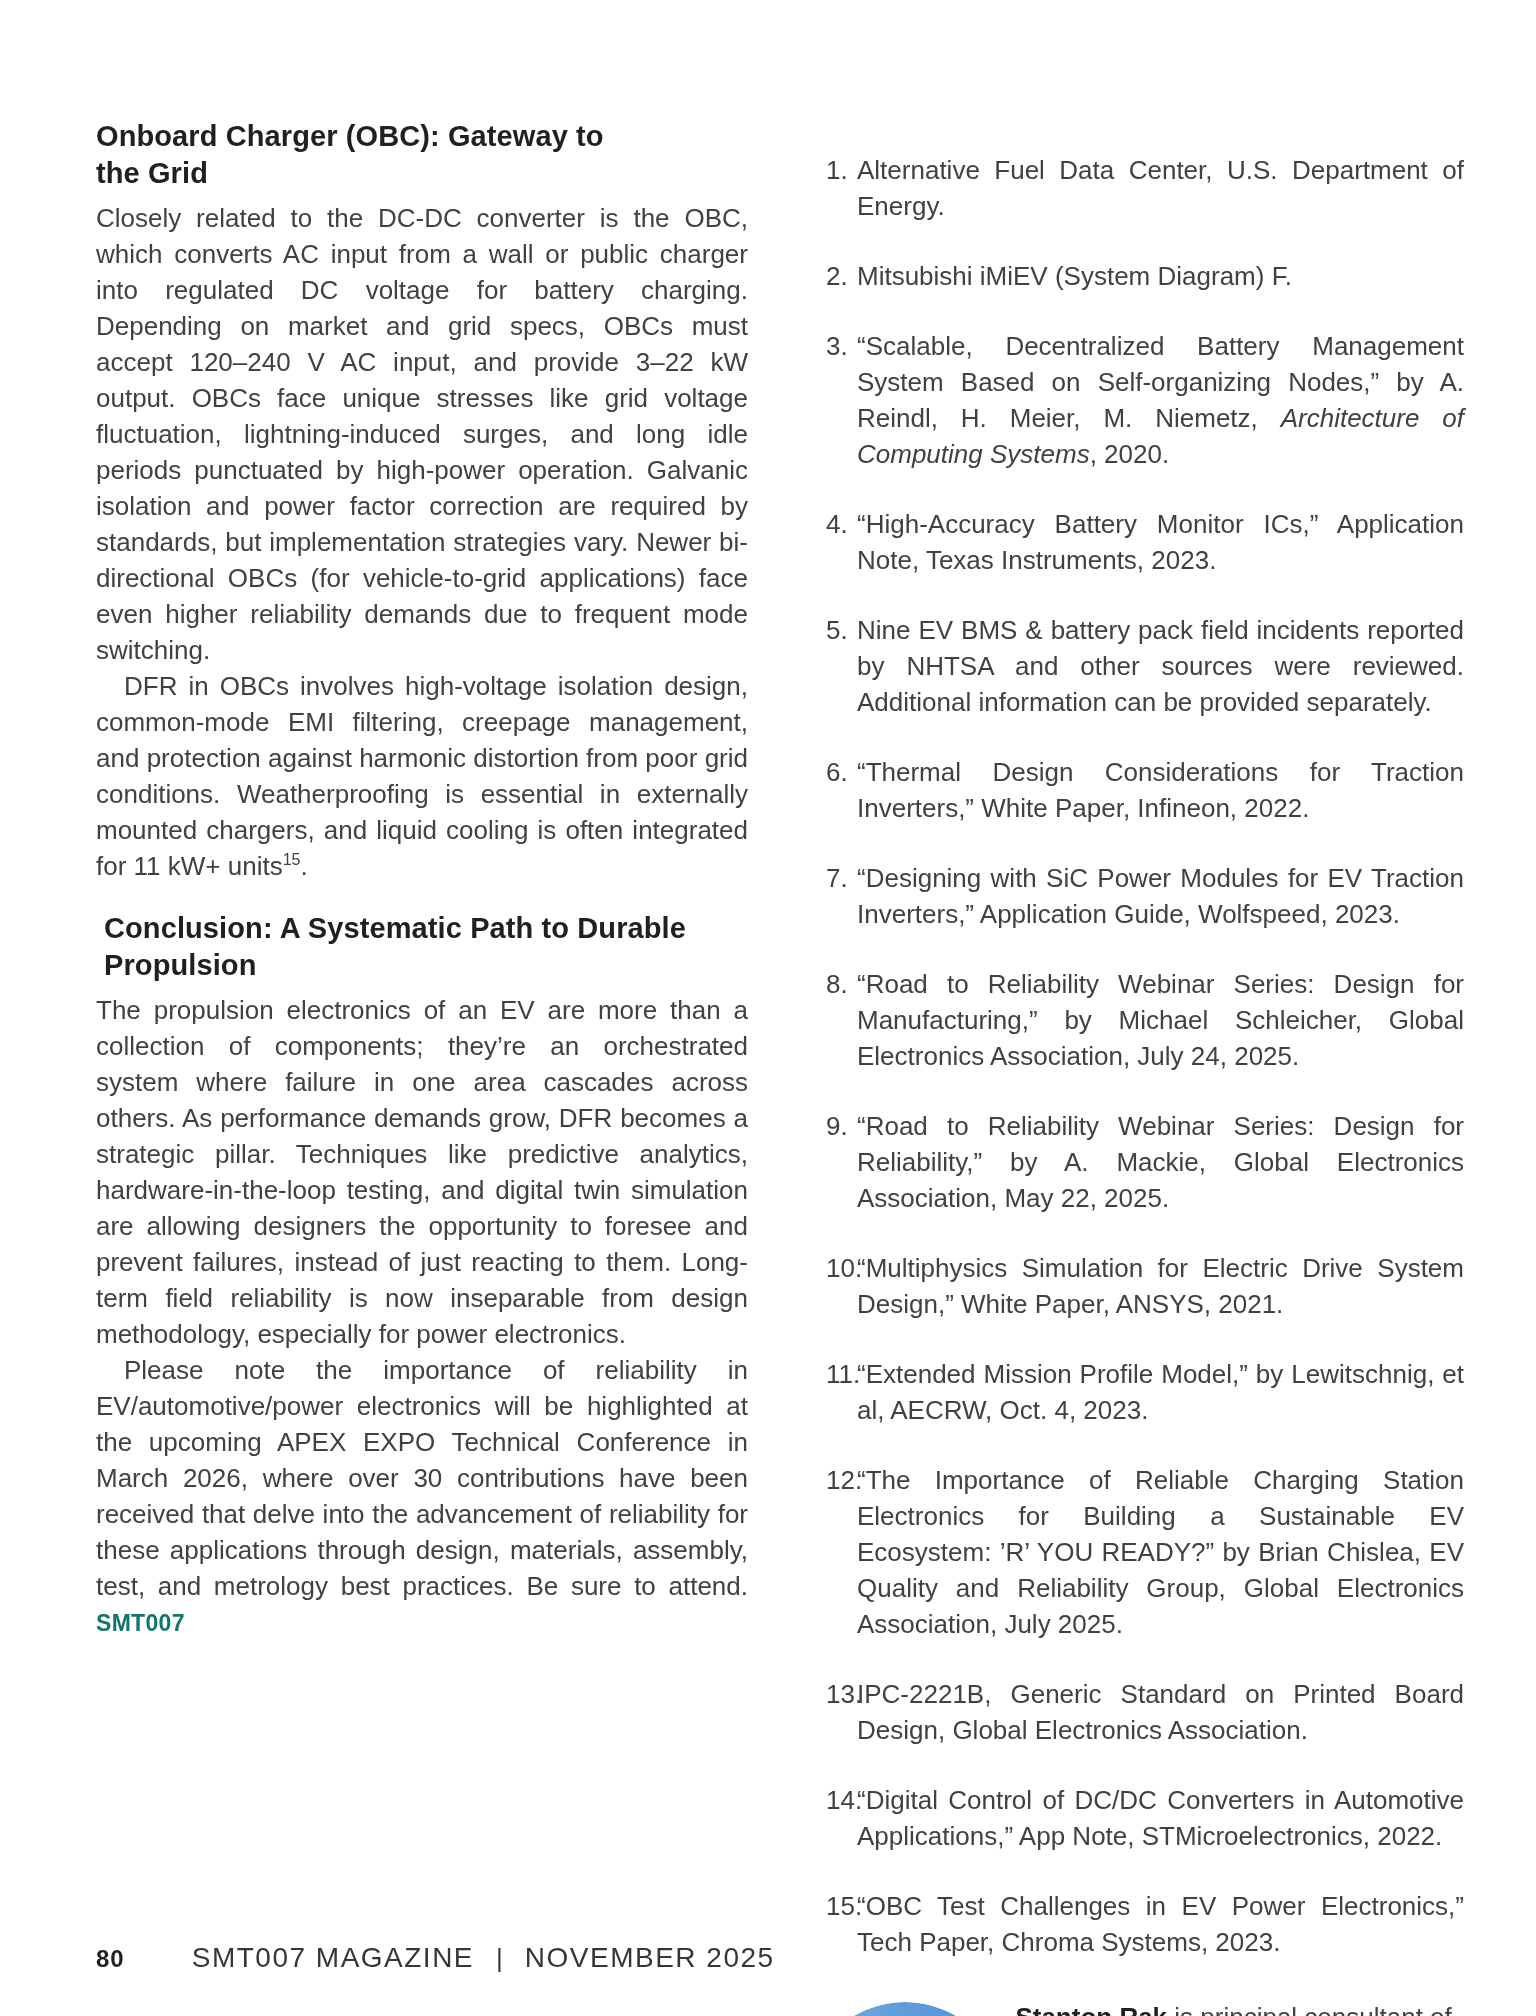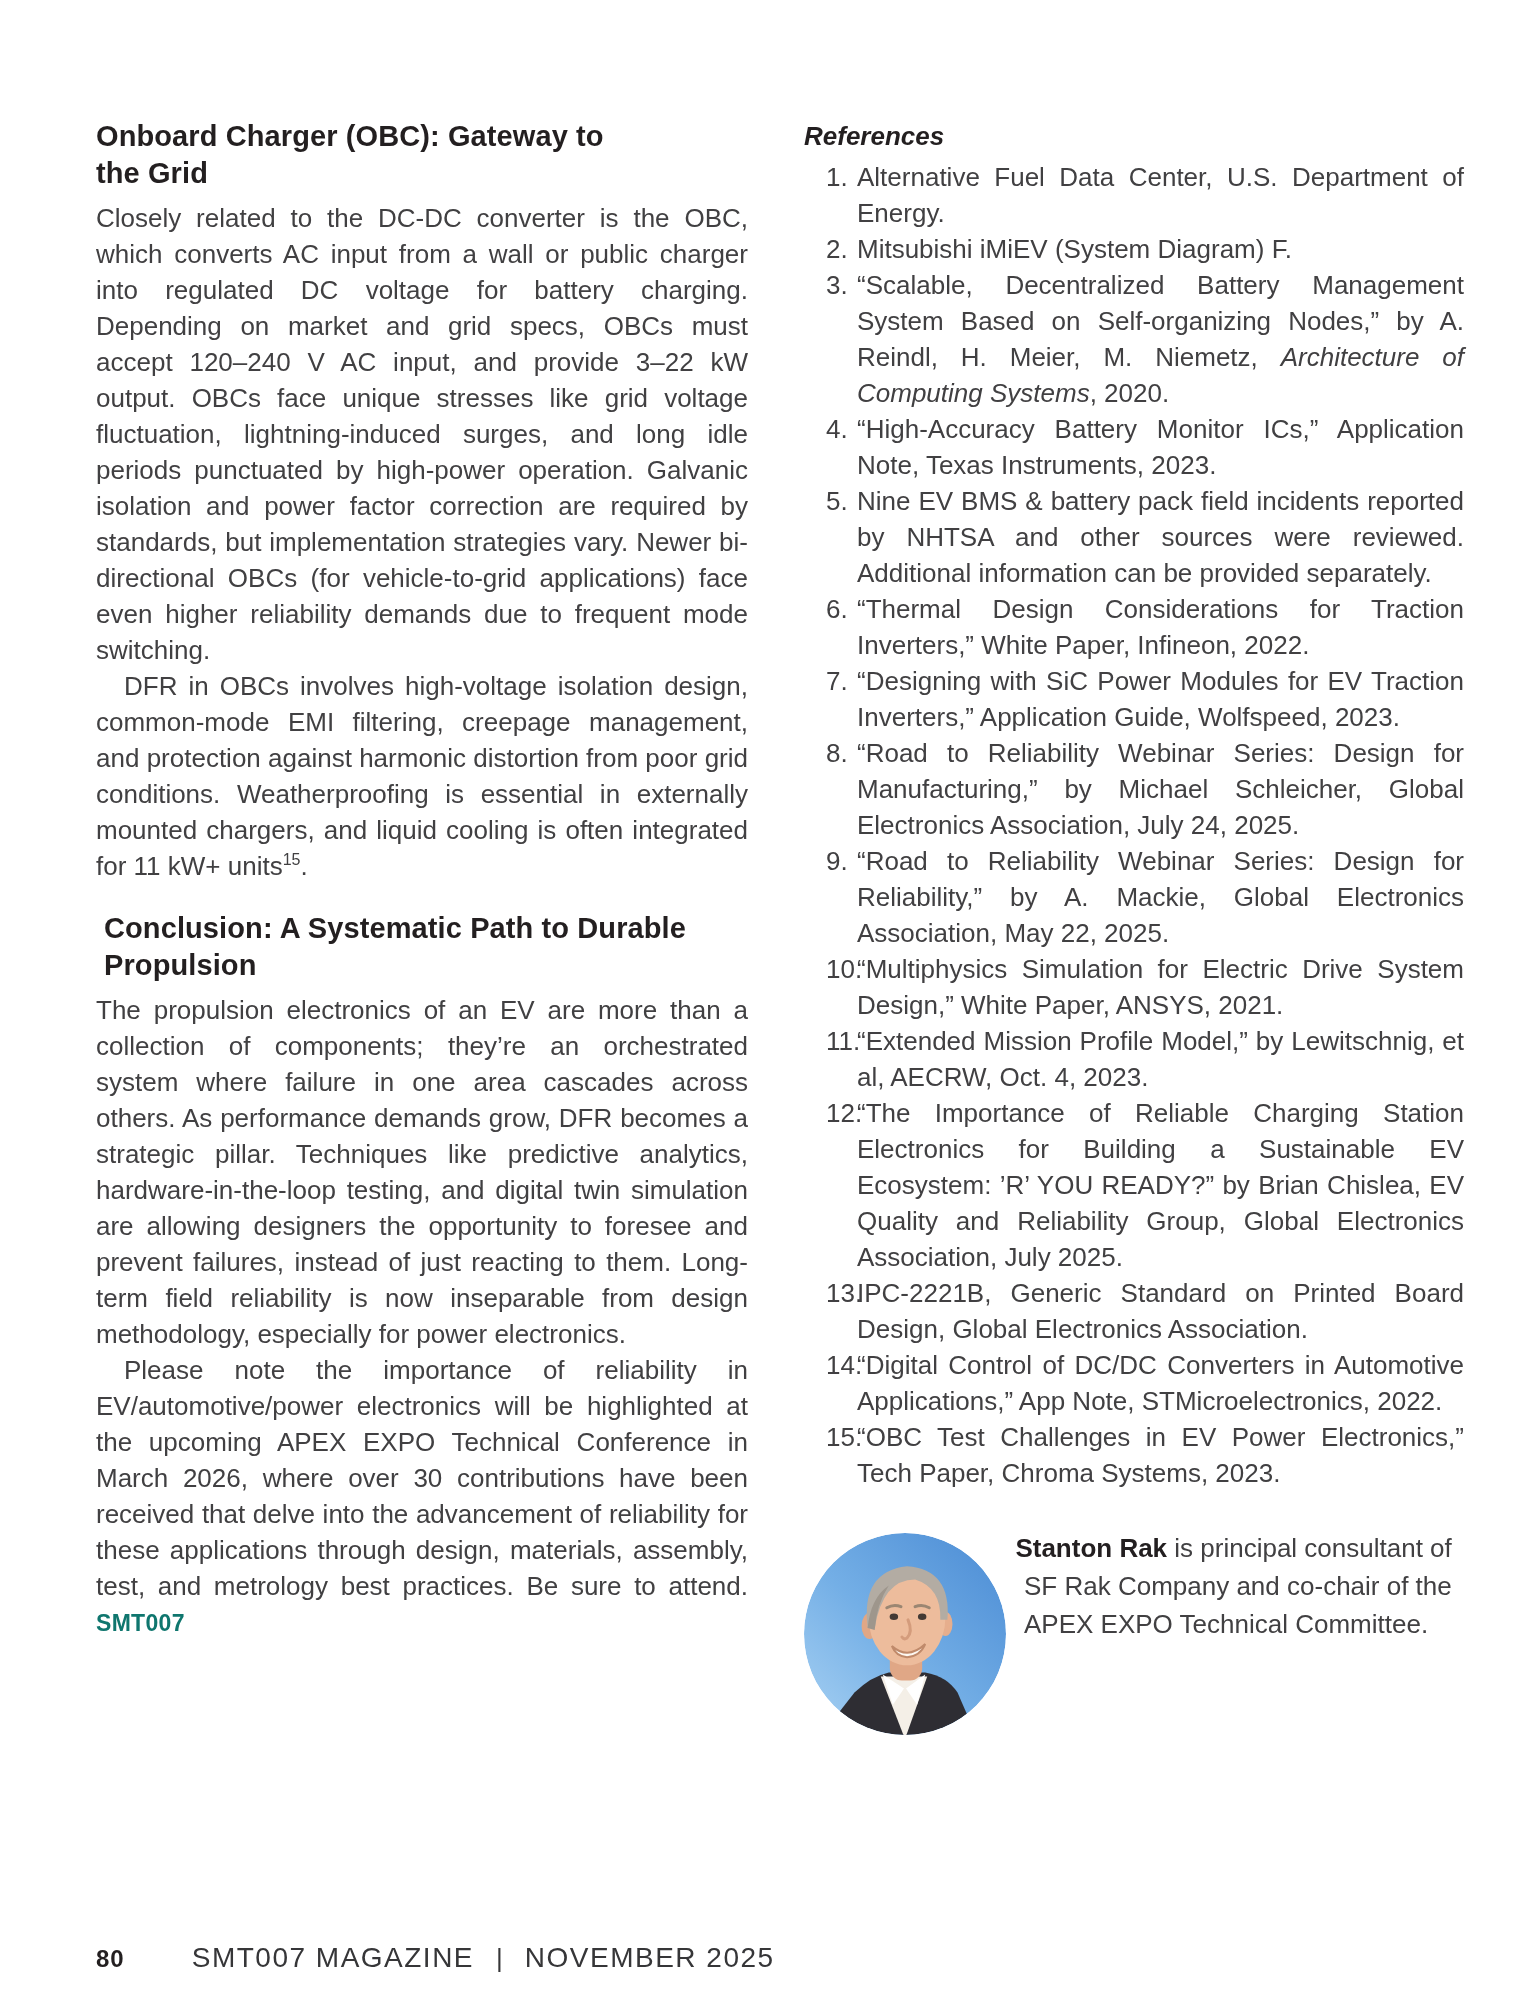--- a/index.html
+++ b/index.html
@@ -43,20 +43,21 @@
   ol.references-list{
     margin:0;padding:0 0 0 53px;
     list-style:none;
     counter-reset:refc;
   }
   ol.references-list li{
     position:relative;
     font-size:26px;line-height:36px;
     text-align:justify;
     counter-increment:refc;
+    margin-top:34px;
   }
   ol.references-list li::before{
     content:counter(refc) ".";
     position:absolute;
     left:-31px;top:0;
     text-align:left;
     color:#414042;
   }
   ol.references-list em{font-style:italic;}
 
@@ -114,21 +115,20 @@
 Propulsion</h2>
 
     <p class="body-para"><span>The propulsion electronics of an EV are more than a collection of components; they’re an orchestrated system where failure in one area cascades across others. As performance demands grow, DFR becomes a strategic pillar. Techniques like predictive analytics, hardware-in-the-loop testing, and digital twin simulation are allowing designers the opportunity to foresee and prevent failures, instead of just reacting to them. Long-term field reliability is now inseparable from design methodology, especially for power electronics.</span></p>
 
 
     <p class="body-para indent"><span>Please note the importance of reliability in EV/automotive/power electronics will be highlighted at the upcoming APEX EXPO Technical Conference in March 2026, where over 30 contributions have been received that delve into the advancement of reliability for these applications through design, materials, assembly, test, and metrology best practices. Be sure to attend. </span><span class="end-mark">SMT007</span></p>
   </div>
 
   <div class="col col-right">
 
-    <p class="references-heading">References</p>
 
     <ol class="references-list">
         <li><span>Alternative Fuel Data Center, U.S. Department of Energy.</span></li>
         <li><span>Mitsubishi iMiEV (System Diagram) F.</span></li>
         <li><span>“Scalable, Decentralized Battery Management System Based on Self-organizing Nodes,” by A. Reindl, H. Meier, M. Niemetz, </span><em>Architecture of Computing Systems</em><span>, 2020.</span></li>
         <li><span>“High-Accuracy Battery Monitor ICs,” Application Note, Texas Instruments, 2023.</span></li>
         <li><span>Nine EV BMS &amp; battery pack field incidents reported by NHTSA and other sources were reviewed. Additional information can be provided separately.</span></li>
         <li><span>“Thermal Design Considerations for Traction Inverters,” White Paper, Infineon, 2022.</span></li>
         <li><span>“Designing with SiC Power Modules for EV Traction Inverters,” Application Guide, Wolfspeed, 2023.</span></li>
         <li><span>“Road to Reliability Webinar Series: Design for Manufacturing,” by Michael Schleicher, Global Electronics Association, July 24, 2025.</span></li>

